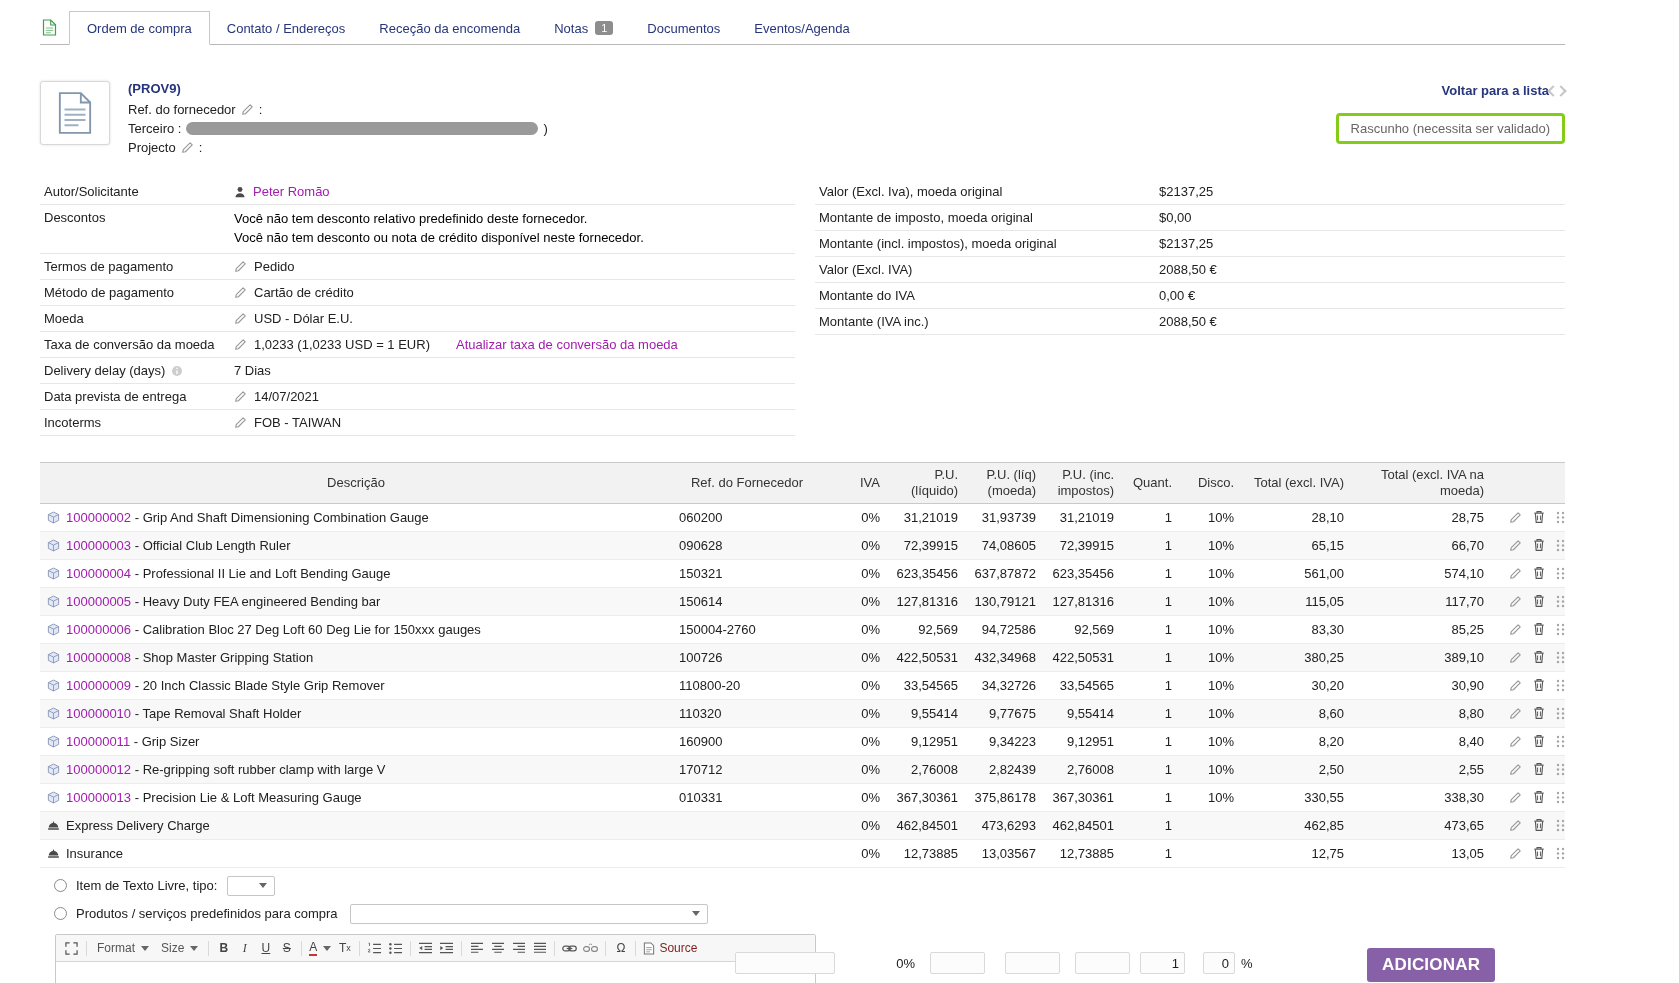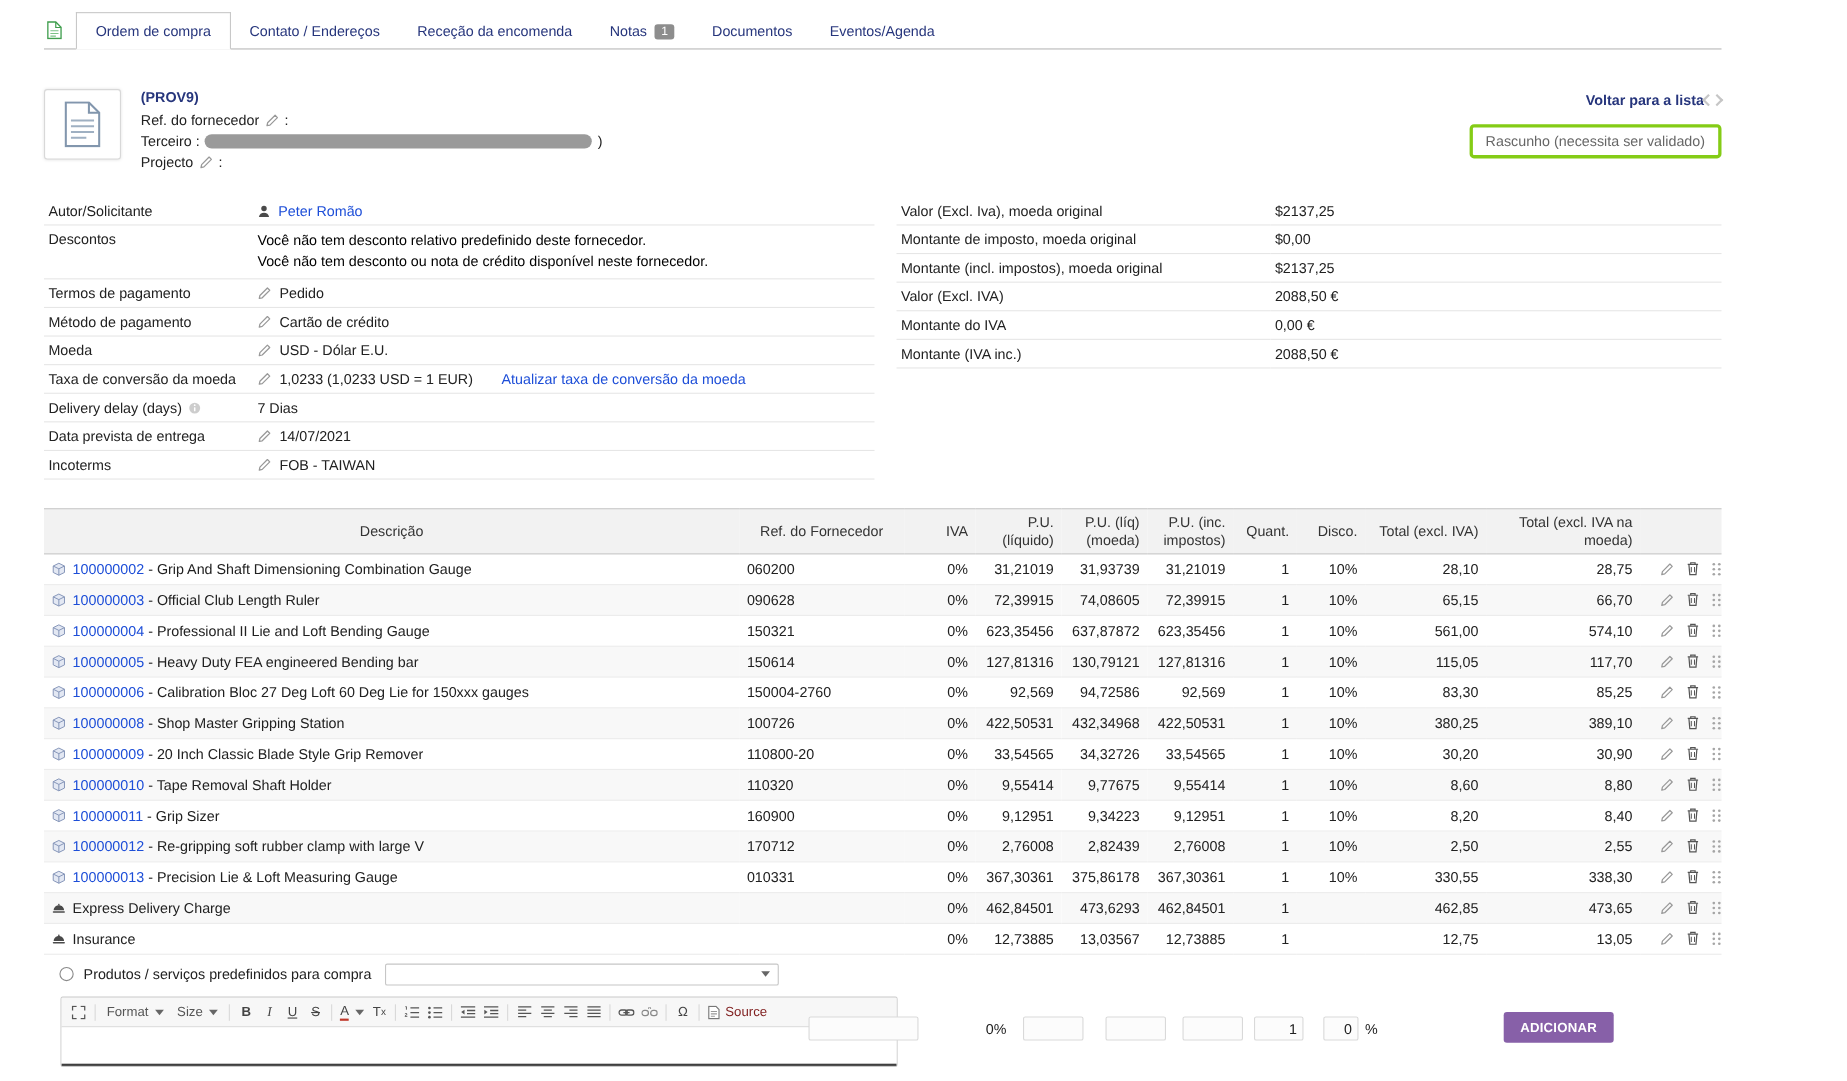--- a/index.html
+++ b/index.html
@@ -1,23 +1,23 @@
 <!DOCTYPE html>
 <html><head>
 <meta charset="utf-8">
 <style>
 *{box-sizing:border-box;margin:0;padding:0}
 html,body{background:#fff}
 body{width:1679px;height:983px;overflow:hidden;font-family:"Liberation Sans","DejaVu Sans",sans-serif;font-size:13px;color:#212121}
 .page{margin-left:40px;width:1525px;padding-top:8px}
-a{text-decoration:none;color:#1d4ed8;cursor:pointer}
+a{text-decoration:none;color:#a21caf;cursor:pointer}
 
 .tabbar{display:flex;align-items:flex-end;border-bottom:1px solid #b8b8b8;height:37px}
 .tab-doc{padding:0 12px 8px 2px;display:inline-flex;align-items:flex-end}
-.tab{color:#26357c;padding:9px 17px 8px;cursor:pointer;white-space:nowrap;display:flex;align-items:flex-end}
+.tab{color:#26357c;padding:9px 17px 8px;cursor:pointer;white-space:nowrap;display:flex;align-items:flex-start}
 .tab.active{background:#fff;border:1px solid #c8c8c8;border-bottom:1px solid #fff;margin-bottom:-1px}
 .badge{background:#8d8d8d;color:#fff;border-radius:3px;font-size:11px;padding:1px 6px;margin-left:7px}
 
 .header{display:flex;margin-top:36px;align-items:flex-start}
 .photo{width:70px;height:64px;border:1px solid #d8d8d8;border-radius:3px;box-shadow:0 0 3px rgba(0,0,0,.12);display:flex;align-items:center;justify-content:center;background:#fff;flex:none}
 .head-main{margin-left:18px;flex:1}
 .ref{color:#26357c;font-weight:bold;margin-bottom:6px}
 .head-line{margin-top:4px;display:flex;align-items:center;gap:5px}
 .redact{display:inline-block;width:352px;height:13px;background:#9a9a9a;border-radius:7px}
 .head-right{text-align:right;min-width:330px;padding-top:2px}
@@ -63,21 +63,21 @@
 .tsep{width:1px;height:15px;background:#d9d9d9;margin:0 4px}
 .f-b{font-weight:bold}
 .f-i{font-style:italic;font-family:"Liberation Serif",serif}
 .f-u{text-decoration:underline}
 .f-s{text-decoration:line-through}
 .colA{border-bottom:2px solid #c0392b;line-height:1.1}
 sub{font-size:9px}
 .srcl{margin-left:4px;color:#7f1d1d}
 .editor-body{height:35px;background:#fff;border-bottom:2px solid #3f3f3f}
 .fld{position:absolute;height:22px;border:1px solid #d9d9d9;border-radius:2px;background:#fcfcfc;padding:0 5px;font-size:13px;font-family:inherit;color:#212121}
-.add-btn{position:absolute;background:#8760a8;color:#fff;border:none;border-radius:3px;font-weight:bold;font-size:12px;padding:7px 15px;cursor:pointer;letter-spacing:.2px;font-family:inherit}
+.add-btn{position:absolute;background:#8760a8;color:#fff;border:none;border-radius:3px;font-weight:bold;font-size:17px;padding:7px 15px;cursor:pointer;letter-spacing:.2px;font-family:inherit}
 .pct{position:absolute;font-size:13px;color:#212121}
 </style>
 </head>
 <body>
 
 <div class="page">
 
   <div class="tabbar">
     <span class="tab-doc ic">
         <svg width="15" height="17" viewBox="0 0 15 17">
@@ -789,20 +789,27 @@
                 <circle cx="2" cy="11" r="1.2" fill="#a5a5a5"></circle>
                 <circle cx="7" cy="11" r="1.2" fill="#a5a5a5"></circle>
               </svg>
             </span></td>
         </tr>
       </tbody>
   </table>
 
   <div class="radio-row">
     <span class="radio"></span>
+    <span>Item de Texto Livre, tipo:</span>
+    <span class="sel" style="width:48px;margin-left:10px">
+        <span class="caret"></span>
+      </span>
+  </div>
+  <div class="radio-row">
+    <span class="radio"></span>
     <span>Produtos / serviços predefinidos para compra</span>
     <span class="sel" style="width:358px;margin-left:12px">
         <span class="caret"></span>
       </span>
   </div>
 
   <div class="addline">
     <div class="editor">
       <div class="toolbar">
           <span class="ic tbtn">

